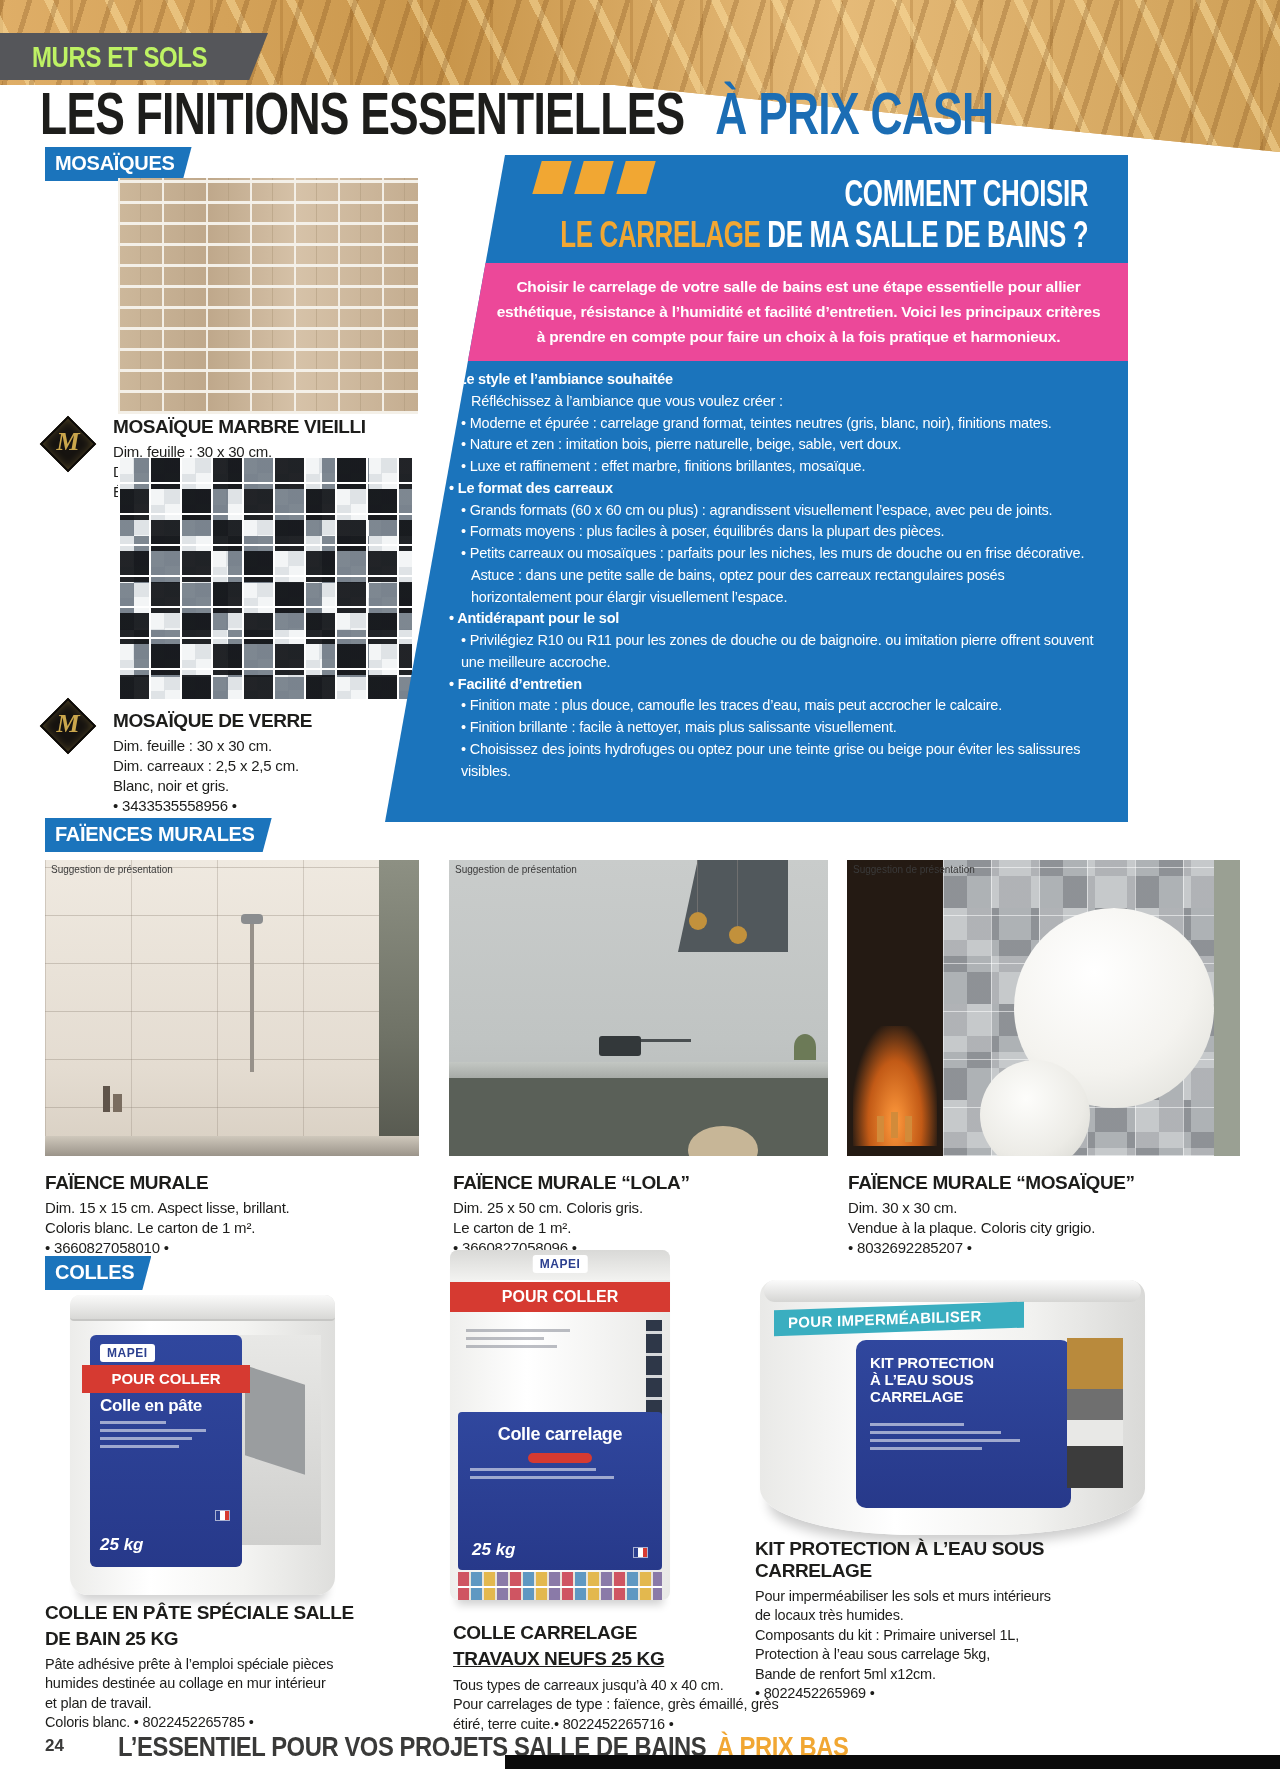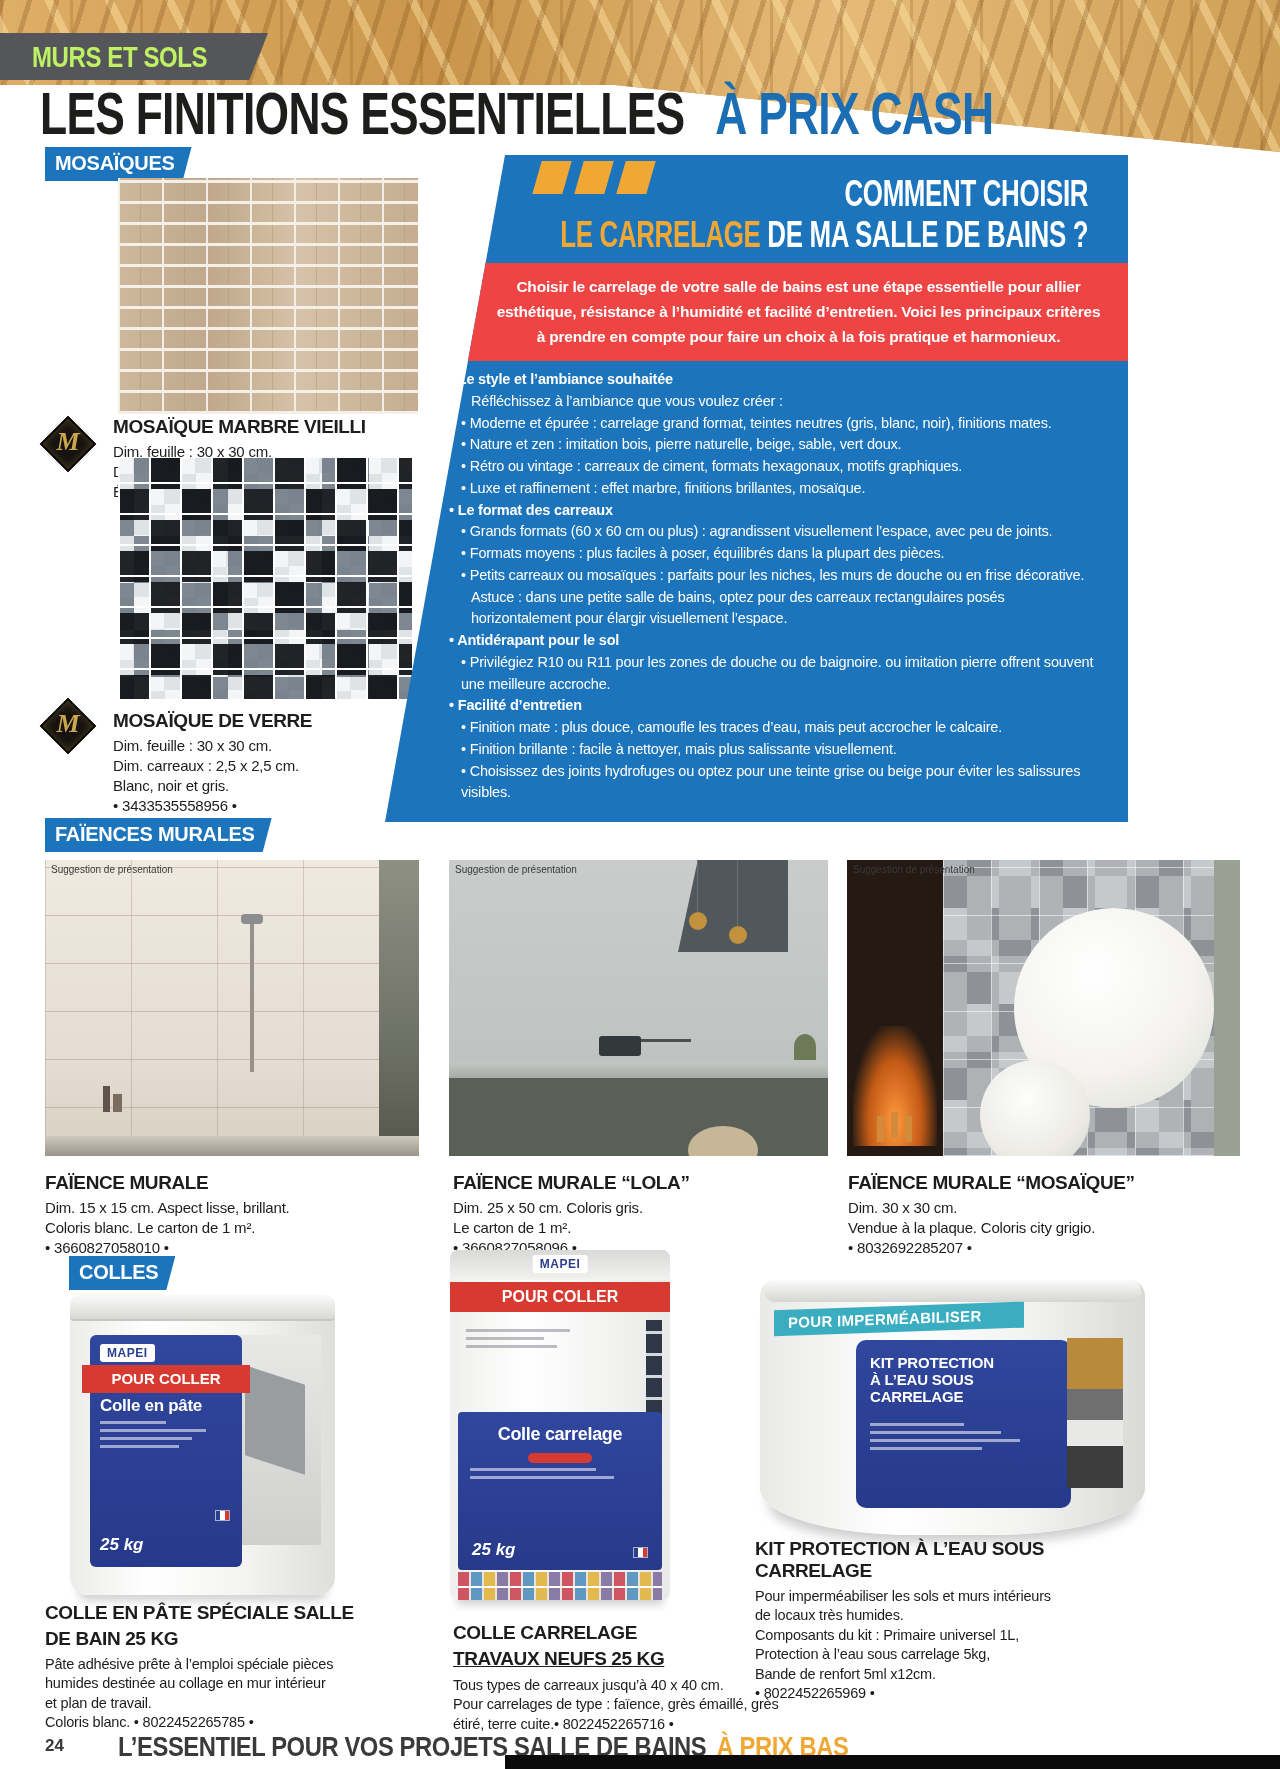--- a/index.html
+++ b/index.html
@@ -64,21 +64,21 @@
 
   
   .panel{left:385px;top:155px;width:743px;height:667px;background:#1b74bc;color:#fff;
     clip-path:polygon(120px 0,100% 0,100% 100%,0 100%);}
   .stripe{position:absolute;top:6px;width:30px;height:33px;background:#f1a733;transform:skewX(-16deg);}
   .s1{left:152px;} .s2{left:194px;} .s3{left:236px;}
   .panel-head{position:absolute;top:18px;right:40px;text-align:right;
     transform:scaleX(.72);transform-origin:100% 0;line-height:1.14;}
   .panel-head .hl{display:block;font-weight:bold;font-size:36px;white-space:nowrap;letter-spacing:-.5px;}
   .panel-head .accent{color:#f1a733;}
-  .intro-band{position:absolute;top:108px;left:0;width:100%;height:98px;background:#ef4444;
+  .intro-band{position:absolute;top:108px;left:0;width:100%;height:98px;background:#ec4899;
     padding:11px 24px 0 108px;text-align:center;font-weight:bold;font-size:15.5px;
     line-height:1.62;letter-spacing:-.2px;}
   .glist{position:absolute;top:214px;left:50px;width:668px;font-size:14.5px;
     line-height:1.5;letter-spacing:-.2px;}
   .g-head{font-weight:bold;padding-left:14px;}
   .g-head::before{content:"• ";}
   .g-bullet{padding-left:26px;}
   .g-bullet::before{content:"• ";}
   .g-plain{padding-left:36px;}
 
@@ -260,21 +260,20 @@
       <span class="hl"><span class="accent">LE CARRELAGE</span><span> DE MA SALLE DE BAINS ?</span></span>
     </div>
     <div class="intro-band">
       <span>Choisir le carrelage de votre salle de bains est une étape essentielle pour allier esthétique, résistance à l’humidité et facilité d’entretien. Voici les principaux critères à prendre en compte pour faire un choix à la fois pratique et harmonieux.</span>
     </div>
     <div class="glist">
       <div class="g-head">Le style et l’ambiance souhaitée</div>
       <div class="g-plain">Réfléchissez à l’ambiance que vous voulez créer :</div>
       <div class="g-bullet">Moderne et épurée : carrelage grand format, teintes neutres (gris, blanc, noir), finitions mates.</div>
       <div class="g-bullet">Nature et zen : imitation bois, pierre naturelle, beige, sable, vert doux.</div>
-      <div class="g-bullet">Rétro ou vintage : carreaux de ciment, formats hexagonaux, motifs graphiques.</div>
       <div class="g-bullet">Luxe et raffinement : effet marbre, finitions brillantes, mosaïque.</div>
       <div class="g-head">Le format des carreaux</div>
       <div class="g-bullet">Grands formats (60 x 60 cm ou plus) : agrandissent visuellement l’espace, avec peu de joints.</div>
       <div class="g-bullet">Formats moyens : plus faciles à poser, équilibrés dans la plupart des pièces.</div>
       <div class="g-bullet">Petits carreaux ou mosaïques : parfaits pour les niches, les murs de douche ou en frise décorative.</div>
       <div class="g-plain">Astuce : dans une petite salle de bains, optez pour des carreaux rectangulaires posés horizontalement pour élargir visuellement l’espace.</div>
       <div class="g-head">Antidérapant pour le sol</div>
       <div class="g-bullet">Privilégiez R10 ou R11 pour les zones de douche ou de baignoire. ou imitation pierre offrent souvent une meilleure accroche.</div>
       <div class="g-head">Facilité d’entretien</div>
       <div class="g-bullet">Finition mate : plus douce, camoufle les traces d’eau, mais peut accrocher le calcaire.</div>
@@ -336,21 +335,21 @@
     <div class="pline">Le carton de 1 m².</div>
     <div class="pline">• 3660827058096 •</div>
   </div>
   <div class="abs prod" style="left:848px;top:1172px;width:392px;">
     <div class="pname">FAÏENCE MURALE “MOSAÏQUE”</div>
     <div class="pline">Dim. 30 x 30 cm.</div>
     <div class="pline">Vendue à la plaque. Coloris city grigio.</div>
     <div class="pline">• 8032692285207 •</div>
   </div>
 
-  <div class="abs pbadge" style="left:45px;top:1256px;margin-left:24px;">
+  <div class="abs pbadge" style="left:45px;top:1256px;">
     <span>COLLES</span>
   </div>
 
   <div class="abs bucket1">
     <div class="b1-body"></div>
     <div class="b1-lid"></div>
     <div class="b1-photo">
       <span class="b1-trowel"></span>
     </div>
     <div class="b1-label">

